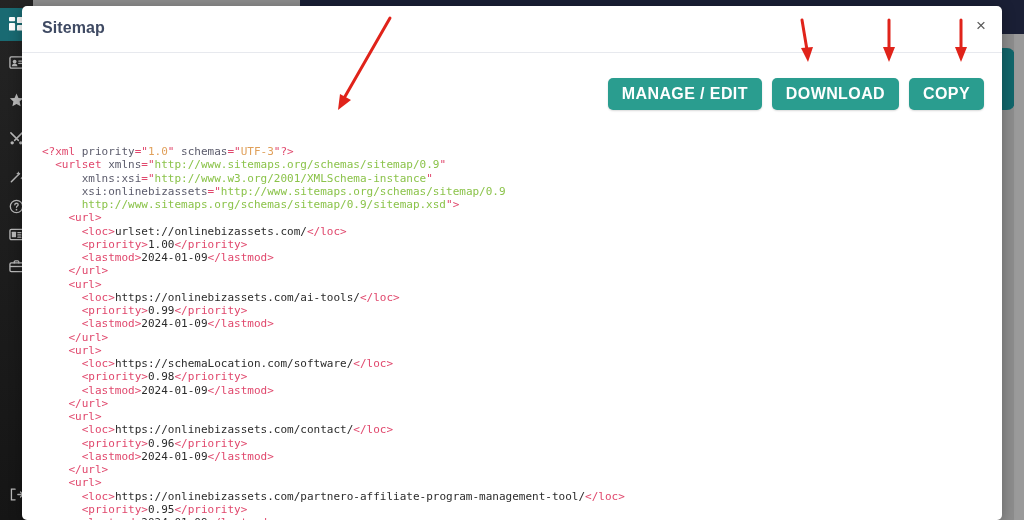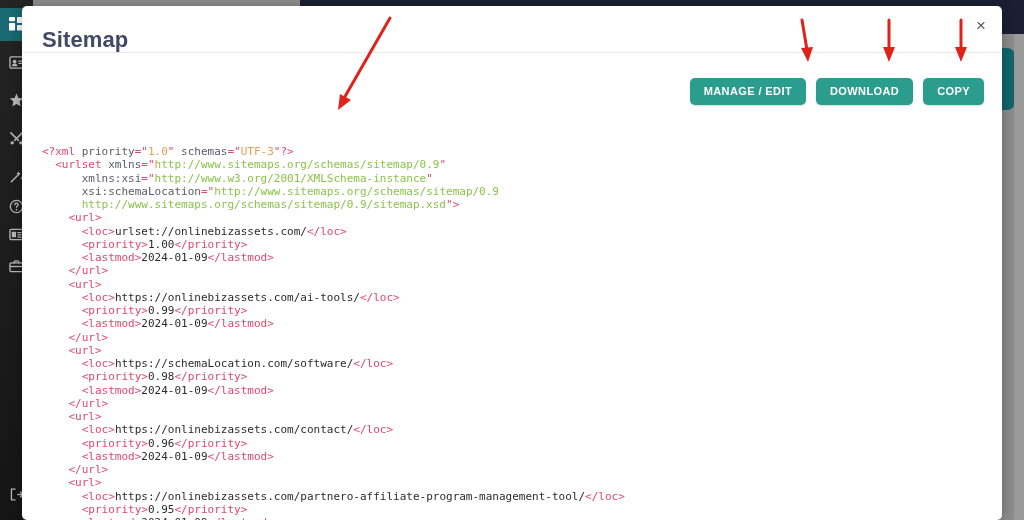--- a/index.html
+++ b/index.html
@@ -110,22 +110,22 @@
   }
   .modal-header {
     position: relative;
     height: 47px;
     border-bottom: 1px solid #e7e9ee;
     box-sizing: border-box;
   }
   .modal-title {
     position: absolute;
     left: 20px;
-    top: 21px;
-    font-size: 22px;
+    top: 13px;
+    font-size: 16px;
     font-weight: bold;
     color: #3f4a63;
     letter-spacing: .1px;
   }
   .modal-close {
     position: absolute;
     right: 10px;
     top: 8px;
     width: 22px;
     height: 22px;
@@ -150,21 +150,21 @@
     top: 25px;
     display: flex;
     gap: 10px;
     z-index: 3;
   }
   .btn {
     background: #2a9d8f;
     color: #ffffff;
     border: none;
     border-radius: 5px;
-    font-size: 11px;
+    font-size: 16px;
     font-weight: bold;
     letter-spacing: .4px;
     padding: 8px 14px;
     cursor: pointer;
     font-family: "Liberation Sans", sans-serif;
     line-height: 1;
     box-shadow: 0 1px 2px rgba(0,0,0,.15);
   }
 
   
@@ -311,21 +311,21 @@
       <div class="actions">
         <button class="btn">MANAGE / EDIT</button>
         <button class="btn">DOWNLOAD</button>
         <button class="btn">COPY</button>
       </div>
 
       <div class="code-wrap">
         <pre class="code" id="code-out"><span class="t">&lt;?xml </span><span class="an">priority</span><span class="t">=</span><span class="t">"</span><span class="avo">1.0</span><span class="t">"</span> <span class="an">schemas</span><span class="t">=</span><span class="t">"</span><span class="avo">UTF-3</span><span class="t">"</span><span class="t">?&gt;</span>
   <span class="t">&lt;urlset </span><span class="an">xmlns</span><span class="t">=</span><span class="t">"</span><span class="av">http://www.sitemaps.org/schemas/sitemap/0.9</span><span class="t">"</span>
       <span class="an">xmlns:xsi</span><span class="t">=</span><span class="t">"</span><span class="av">http://www.w3.org/2001/XMLSchema-instance</span><span class="t">"</span>
-      <span class="an">xsi:schemaLocation</span><span class="t">=</span><span class="t">"</span><span class="av">http://www.sitemaps.org/schemas/sitemap/0.9</span>
+      <span class="an">xsi:onlinebizassets</span><span class="t">=</span><span class="t">"</span><span class="av">http://www.sitemaps.org/schemas/sitemap/0.9</span>
       <span class="av">http://www.sitemaps.org/schemas/sitemap/0.9/sitemap.xsd</span><span class="t">"</span><span class="t">&gt;</span>
     <span class="t">&lt;url&gt;</span>
       <span class="t">&lt;loc&gt;</span><span class="tx">urlset://onlinebizassets.com/</span><span class="t">&lt;/loc&gt;</span>
       <span class="t">&lt;priority&gt;</span><span class="tx">1.00</span><span class="t">&lt;/priority&gt;</span>
       <span class="t">&lt;lastmod&gt;</span><span class="tx">2024-01-09</span><span class="t">&lt;/lastmod&gt;</span>
     <span class="t">&lt;/url&gt;</span>
     <span class="t">&lt;url&gt;</span>
       <span class="t">&lt;loc&gt;</span><span class="tx">https://onlinebizassets.com/ai-tools/</span><span class="t">&lt;/loc&gt;</span>
       <span class="t">&lt;priority&gt;</span><span class="tx">0.99</span><span class="t">&lt;/priority&gt;</span>
       <span class="t">&lt;lastmod&gt;</span><span class="tx">2024-01-09</span><span class="t">&lt;/lastmod&gt;</span>

